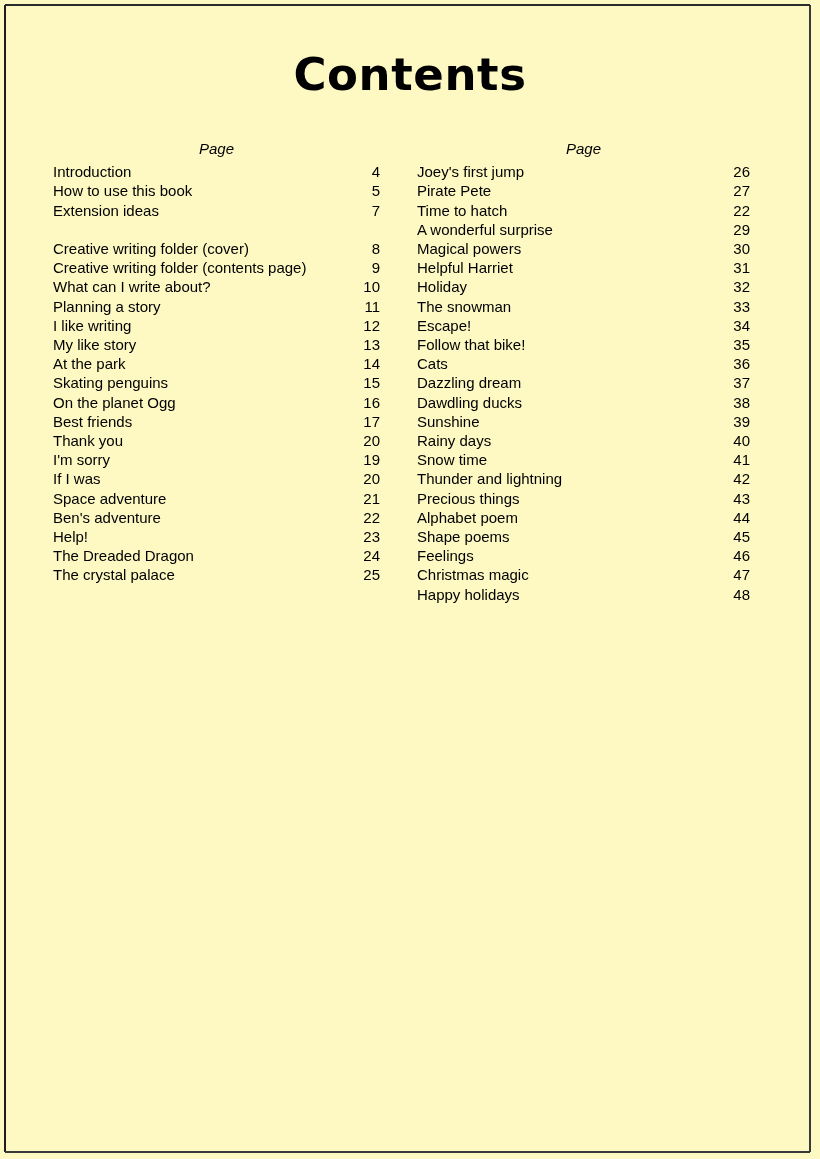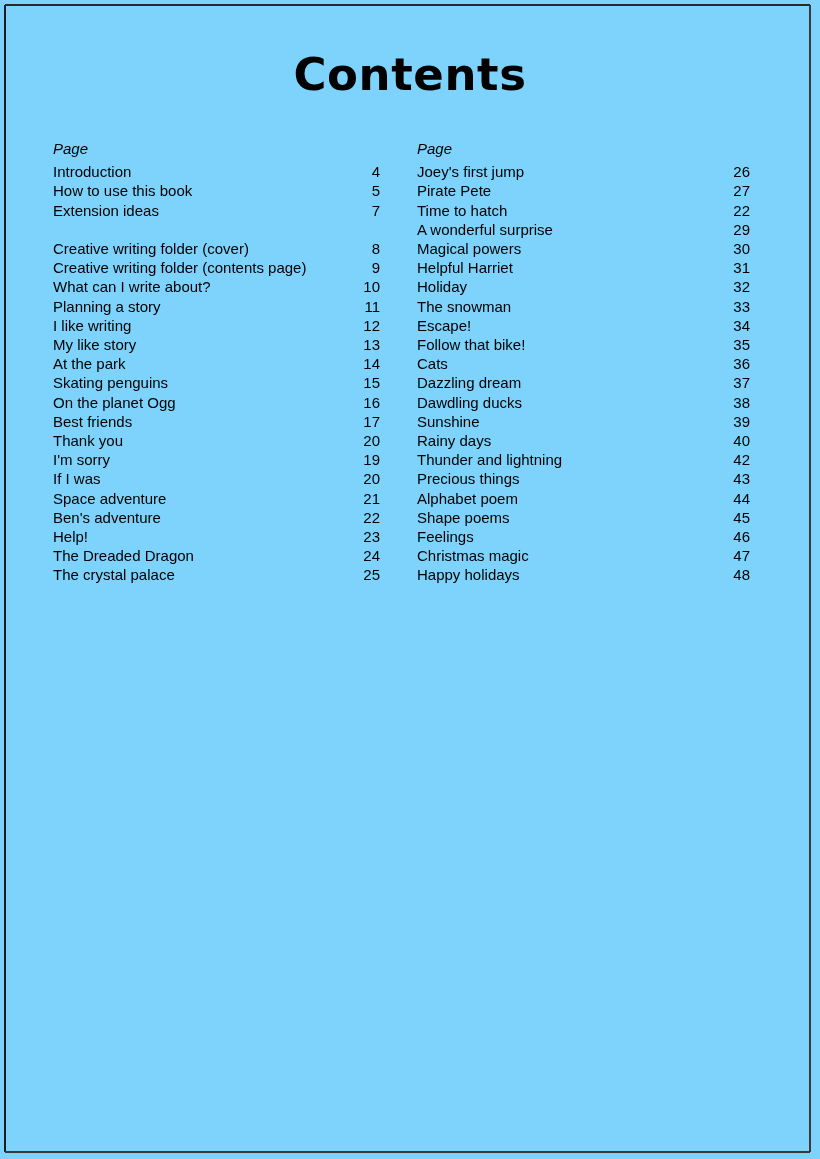--- a/index.html
+++ b/index.html
@@ -4,21 +4,21 @@
 <style>
   html, body {
     margin: 0;
     padding: 0;
     background: #ffffff;
   }
   .page {
     position: relative;
     width: 820px;
     height: 1159px;
-    background: #7dd3fc;
+    background: #fef9c3;
     overflow: hidden;
     font-family: "Liberation Sans", sans-serif;
     color: #000000;
     -webkit-font-smoothing: antialiased;
   }
   
   .frame-left {
     position: absolute;
     left: 4px;
     top: 5px;
@@ -74,21 +74,21 @@
     position: absolute;
     top: 0;
   }
   .col-left { left: 53px; width: 327px; }
   .col-right { left: 417px; width: 333px; }
 
   .page-head {
     font-size: 15px;
     font-style: italic;
     line-height: 19.2px;
-    text-align: left;
+    text-align: center;
     height: 19.2px;
     margin-bottom: 4px;
   }
 
   table.toc {
     border-collapse: collapse;
     width: 100%;
     font-size: 15px;
     line-height: 19.2px;
   }
@@ -270,20 +270,24 @@
             </tr>
             <tr>
               <td class="entry-title">Sunshine</td>
               <td class="entry-page">39</td>
             </tr>
             <tr>
               <td class="entry-title">Rainy days</td>
               <td class="entry-page">40</td>
             </tr>
             <tr>
+              <td class="entry-title">Snow time</td>
+              <td class="entry-page">41</td>
+            </tr>
+            <tr>
               <td class="entry-title">Thunder and lightning</td>
               <td class="entry-page">42</td>
             </tr>
             <tr>
               <td class="entry-title">Precious things</td>
               <td class="entry-page">43</td>
             </tr>
             <tr>
               <td class="entry-title">Alphabet poem</td>
               <td class="entry-page">44</td>

